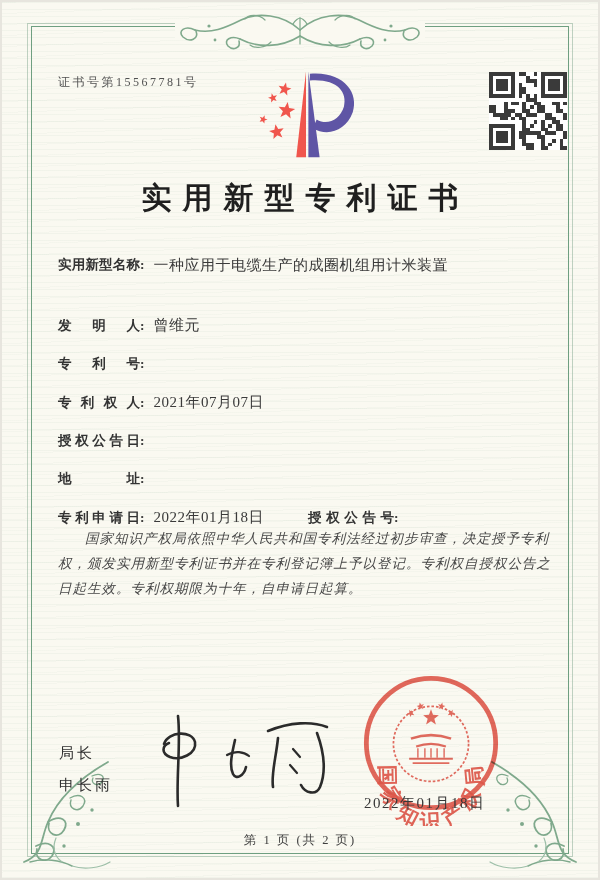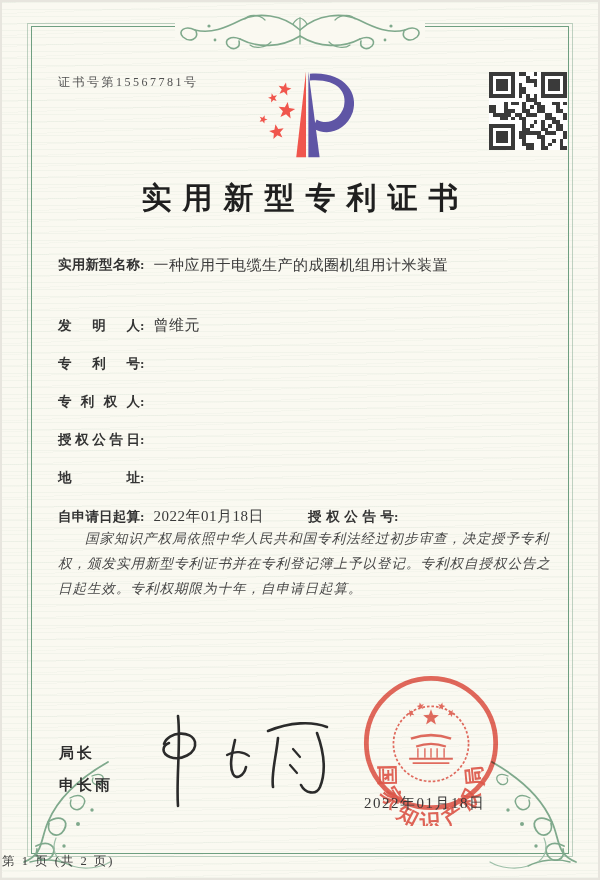--- a/index.html
+++ b/index.html
@@ -41,26 +41,26 @@
     text-align:justify;text-align-last:justify;flex:0 0 82px;}
   .f-colon{font-size:13.5px;font-weight:600;color:var(--ink);margin-right:9px;}
   .f-value{font-size:15px;color:#3a3a3a;letter-spacing:0.5px;}
   .grant-pair2{margin-left:44px;display:inline-flex;align-items:baseline;}
   .grant-pair2 .f-label{width:86px;flex-basis:86px;font-family:Liberation Mono, monospace;}
 
   .legal{position:absolute;left:56px;right:44px;top:524px;}
   .legal p{font-size:13.5px;line-height:25px;color:#474747;text-indent:2em;
     font-style:italic;letter-spacing:1px;}
 
-  .signer{position:absolute;left:57px;top:735px;font-size:15px;font-weight:700;color:#2e2e2e;line-height:32px;letter-spacing:3px;}
+  .signer{position:absolute;left:57px;top:735px;font-size:15px;font-weight:400;color:#2e2e2e;line-height:32px;letter-spacing:3px;}
   .signature{position:absolute;left:138px;top:706px;}
   .seal{position:absolute;left:346px;top:658px;mix-blend-mode:multiply;opacity:0.92;}
   .seal-date{position:absolute;left:362px;top:792px;font-size:15px;font-weight:500;color:#383838;letter-spacing:1.5px;}
 
-  .footer{position:absolute;left:0;right:0;top:830px;font-size:12.5px;color:#3f3f3f;letter-spacing:2px;margin-top:21px;}
+  .footer{position:absolute;left:0;right:0;top:830px;text-align:center;font-size:12.5px;color:#3f3f3f;letter-spacing:2px;}
 </style>
 </head>
 <body>
 
 <div class="paper">
 
   <div class="frame-outer"></div>
   <div class="frame"></div>
 
   <svg class="top-ornament" width="310" height="48" viewBox="0 0 310 48">
@@ -361,31 +361,32 @@
         <span class="f-colon">:</span>
       <span class="f-value">曾维元</span>
     </div>
     <div class="frow">
       <span class="f-label">专利号</span>
         <span class="f-colon">:</span>
     </div>
     <div class="frow">
       <span class="f-label">专利权人</span>
         <span class="f-colon">:</span>
+      <span class="f-value">2021年07月07日</span>
     </div>
     <div class="frow">
       <span class="f-label">授权公告日</span>
         <span class="f-colon">:</span>
     </div>
     <div class="frow">
       <span class="f-label">地址</span>
         <span class="f-colon">:</span>
     </div>
     <div class="frow">
-      <span class="f-label">自申请日起算</span>
+      <span class="f-label">专利申请日</span>
         <span class="f-colon">:</span>
       <span class="f-value">2022年01月18日</span>
       <span class="grant-pair2">
         <span class="f-label">授权公告号</span>
           <span class="f-colon">:</span>
       </span>
     </div>
   </div>
 
   <div class="legal">

